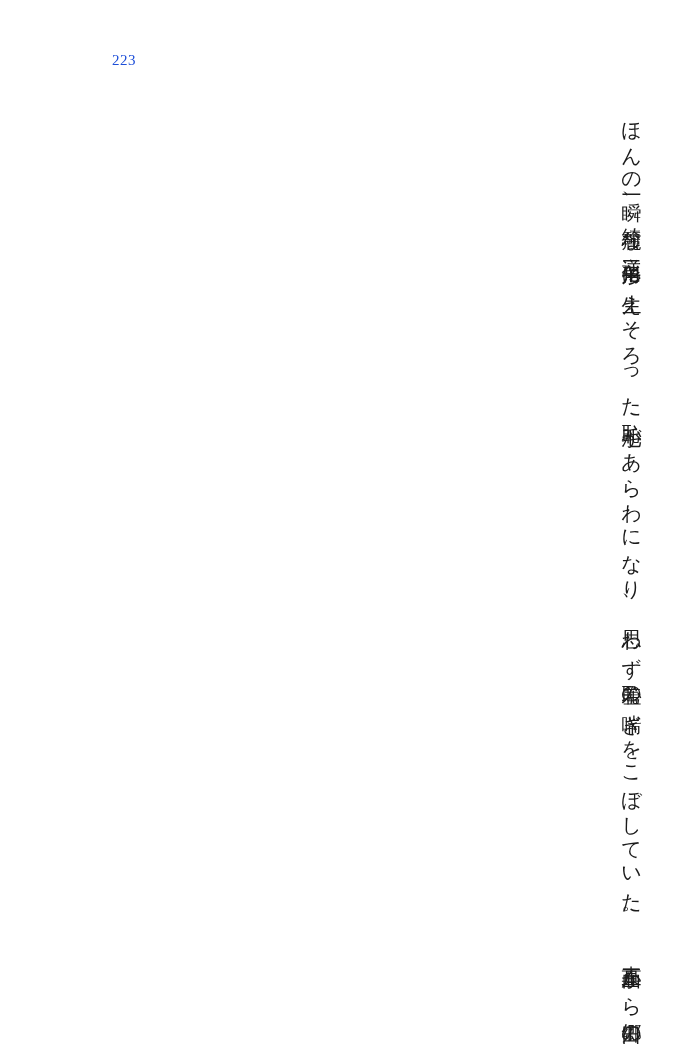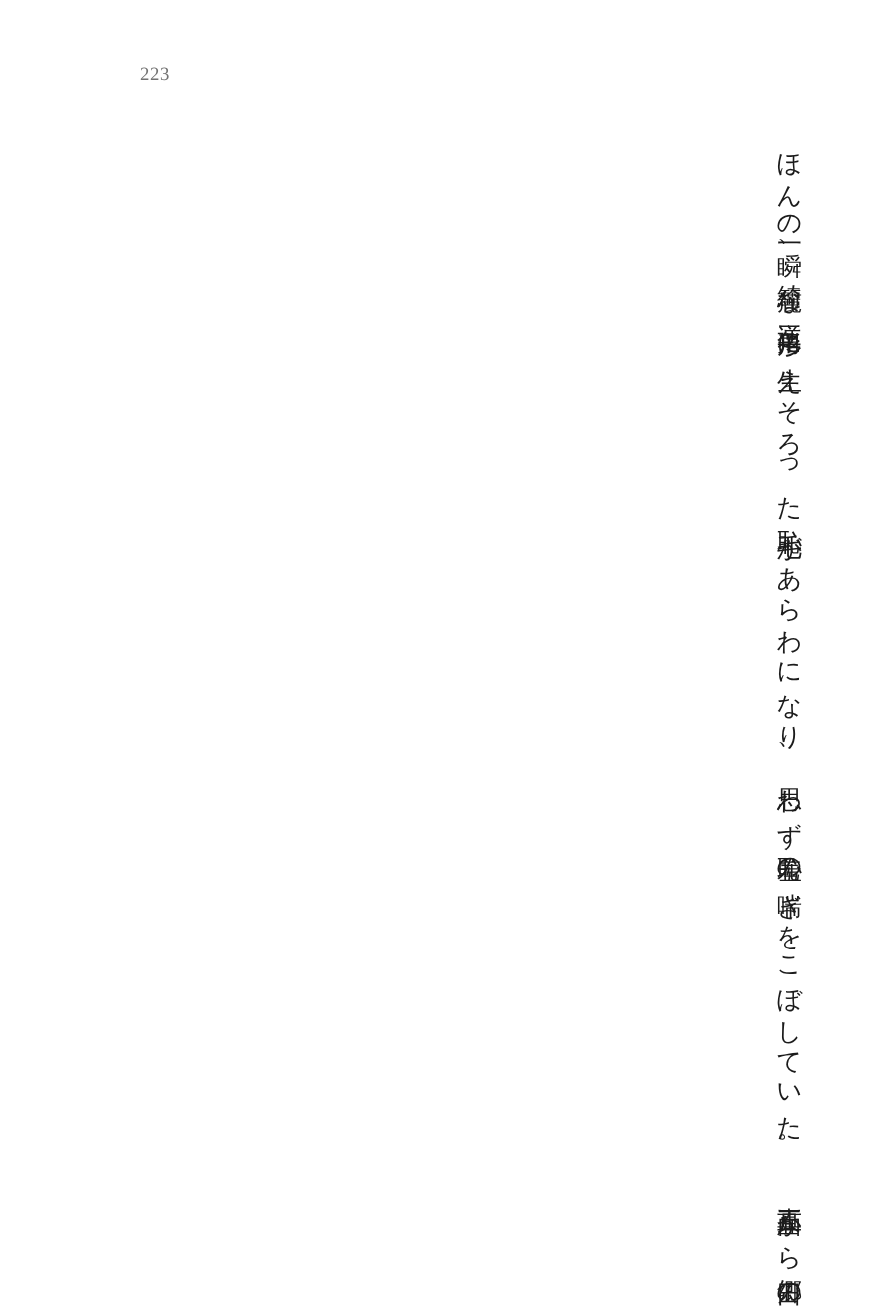--- a/index.html
+++ b/index.html
@@ -19,21 +19,21 @@
     width: 697px;
     height: 1050px;
     background: #ffffff;
   }
   .page-number {
     position: absolute;
     top: 52px;
     left: 112px;
     font-size: 15px;
     letter-spacing: 0.5px;
-    color: #737373;
+    color: #1d4ed8;
     font-family: "Liberation Serif", "DejaVu Serif", serif;
   }
   .text-block {
     position: absolute;
     top: 108px;
     right: 48px;
     height: 872px;
     width: 580px;
     display: flex;
     flex-direction: row;

